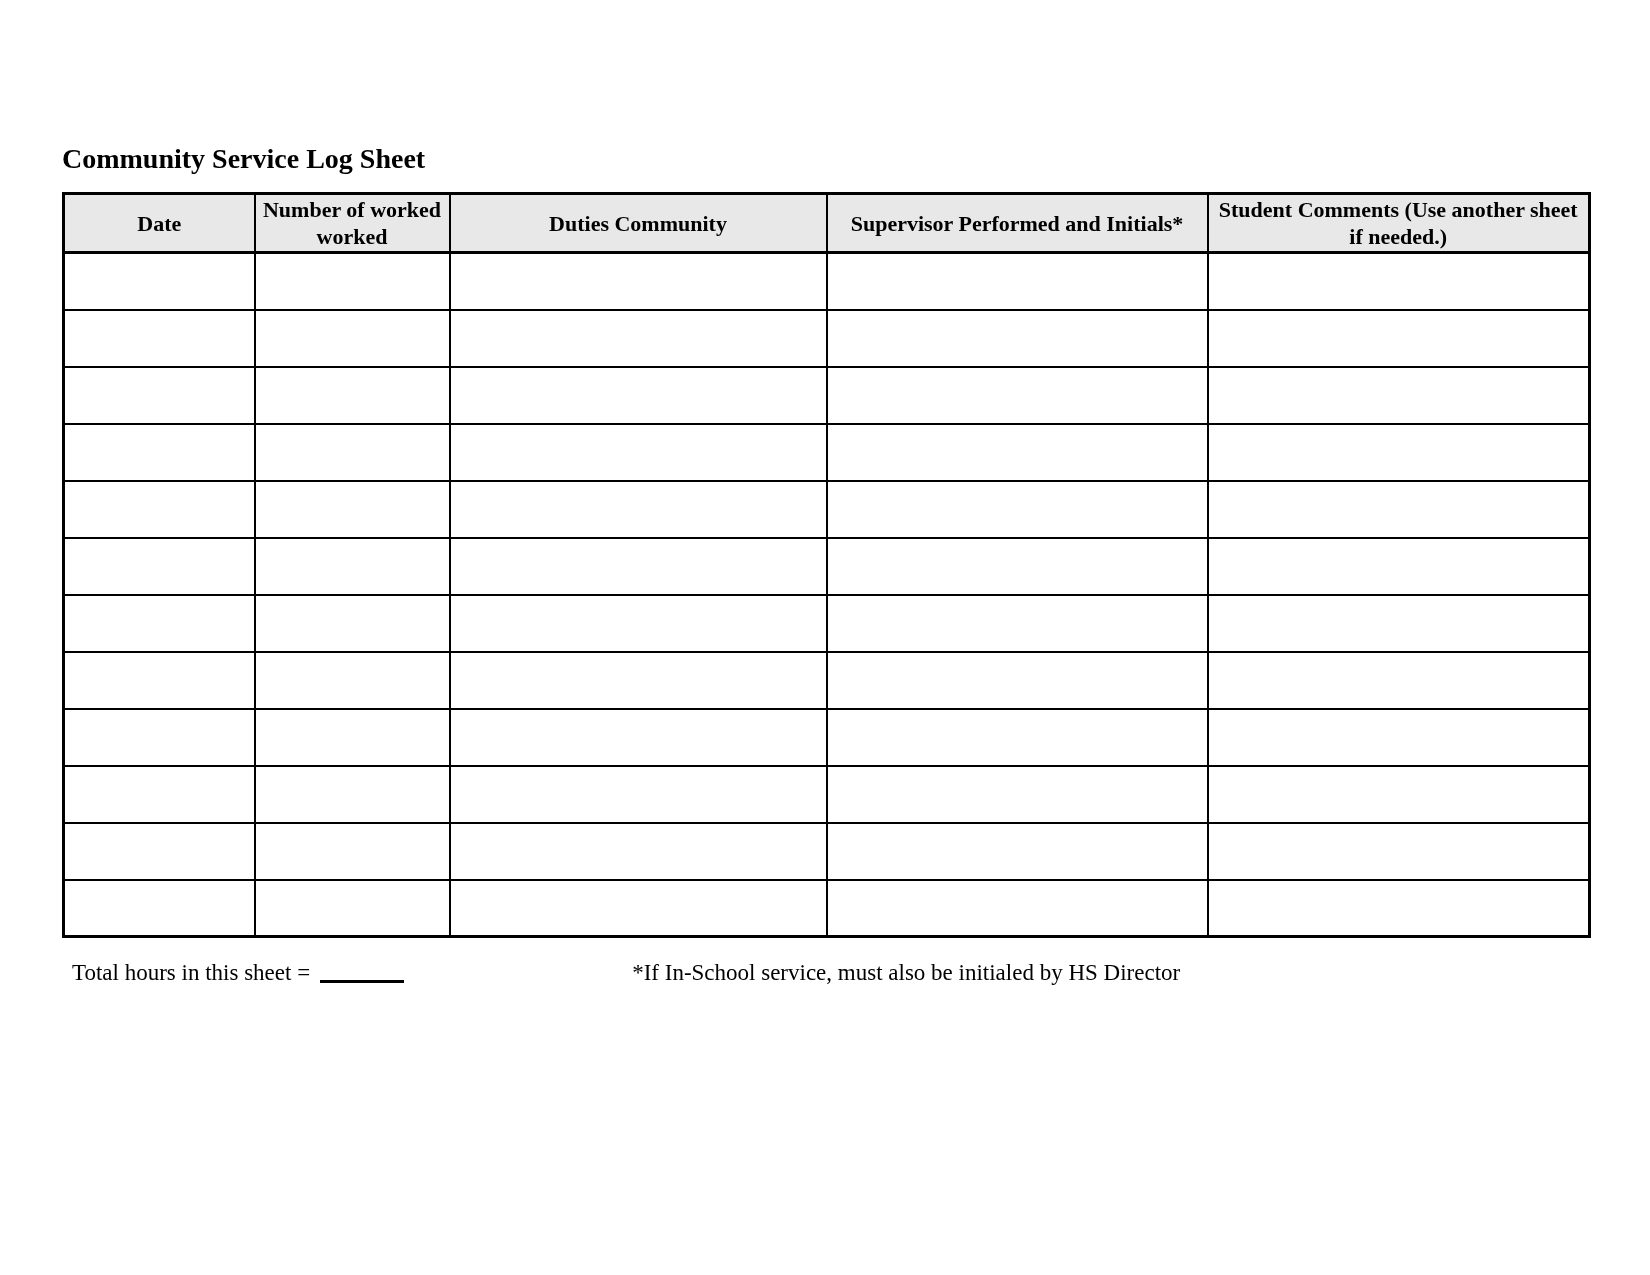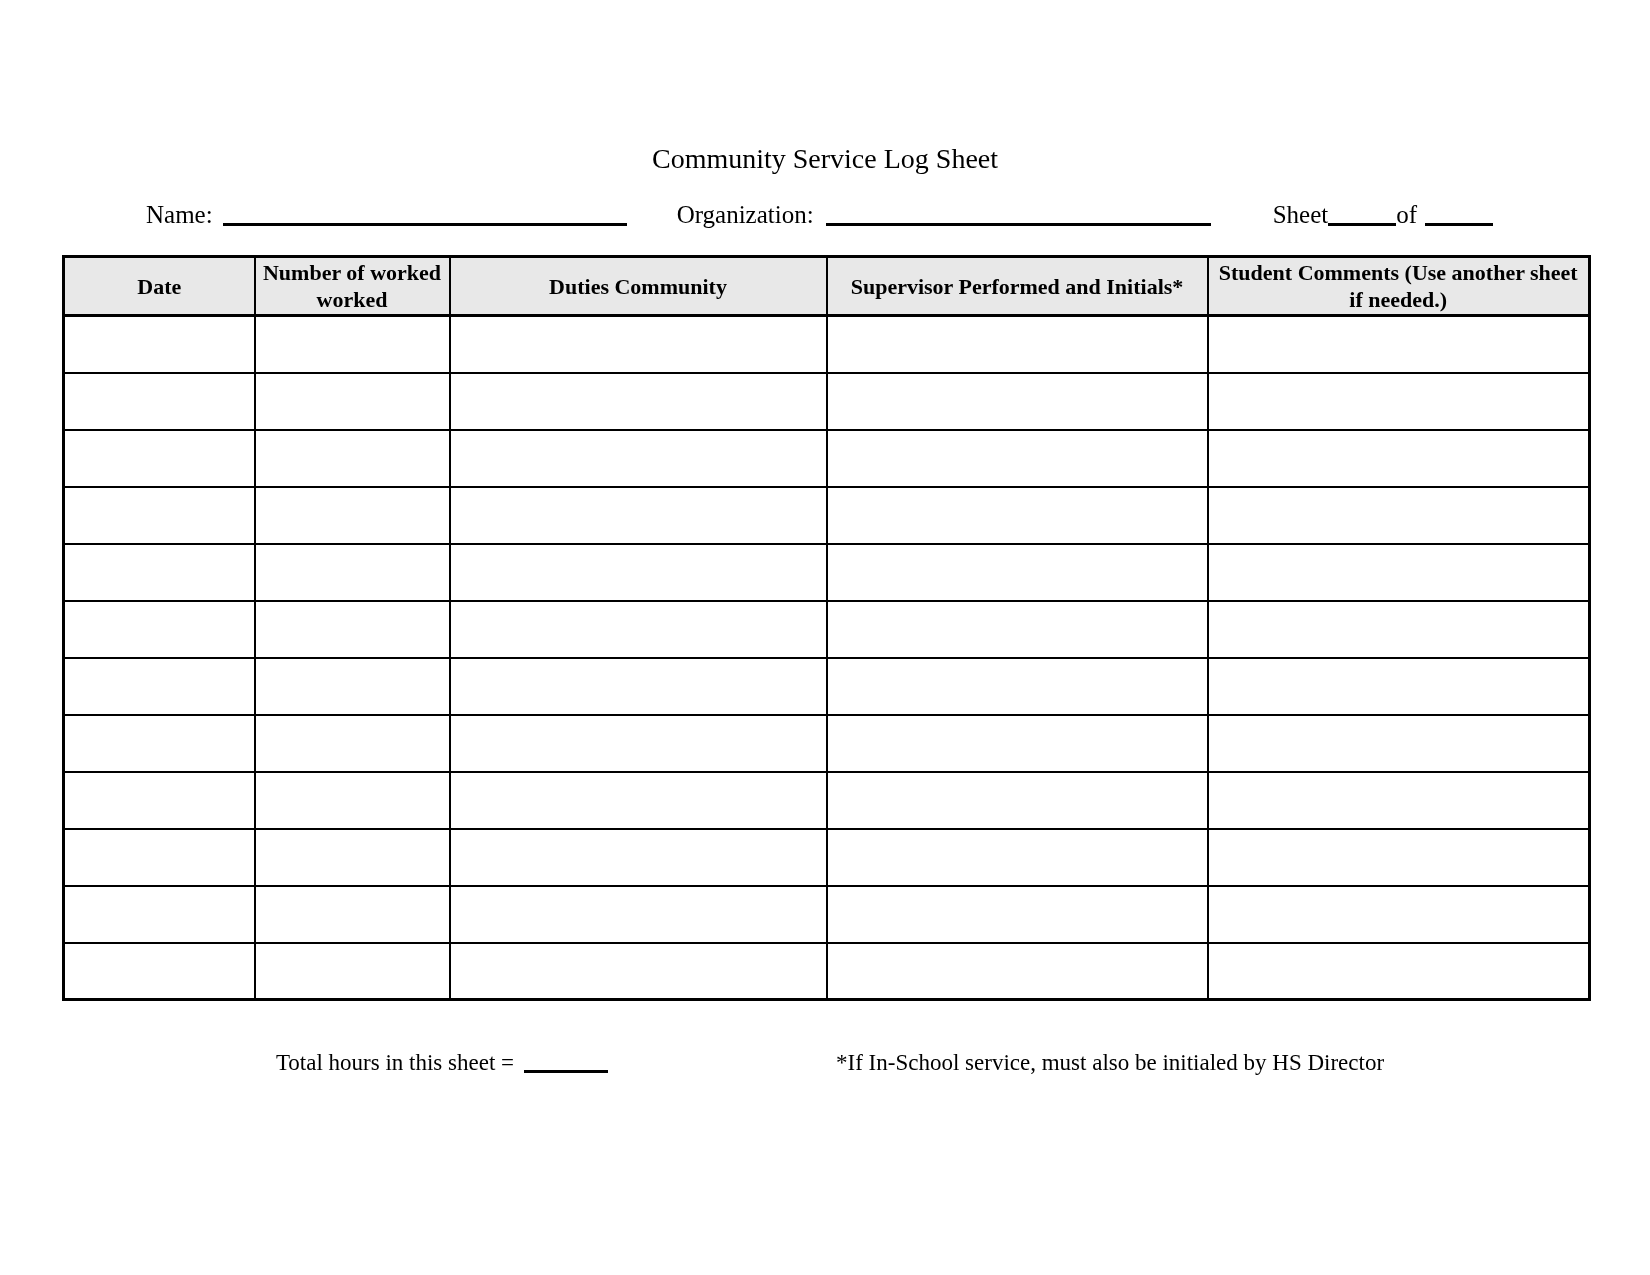--- a/index.html
+++ b/index.html
@@ -10,23 +10,23 @@
     font-family: "Liberation Serif", "DejaVu Serif", serif;
     color: #000000;
   }
   .page {
     width: 1650px; height: 1275px;
     padding: 142px 62px 0 62px;
     overflow: hidden;
   }
   .title {
     margin: 0;
-    text-align: center;
+    text-align: left;
     font-size: 28px;
-    font-weight: normal;
+    font-weight: bold;
     line-height: 34px;
   }
   .subtitle {
     margin: 0;
     text-align: center;
     font-style: italic;
     font-size: 25px;
     line-height: 30px;
   }
   .fields-row {
@@ -76,39 +76,35 @@
     height: 57px;
     font-size: 22px;
   }
   .col-date  { width: 191px; }
   .col-hours { width: 195px; }
   .col-duties { width: 377px; }
   .col-supervisor { width: 381px; }
   .col-student { width: 382px; }
 
   .footer-row {
-    margin-top: 49px;
+    margin-top: 22px;
     padding-left: 10px;
     font-size: 23px;
     white-space: nowrap;
-    text-align: center;
   }
   .blank-total { width: 84px; margin-left: 10px; border-bottom: 3px solid #000; }
   .footnote { margin-left: 228px; }
 </style>
 </head>
 <body>
 
 <div class="page">
 
   <h1 class="title">Community Service Log Sheet</h1>
 
-  <div class="fields-row">
-    <span>Name:</span><span class="blank blank-name"></span><span class="label-org">Organization:</span><span class="blank blank-org"></span><span class="label-sheet">Sheet</span><span class="blank blank-sheet"></span><span>of</span><span class="blank blank-of"></span>
-  </div>
 
   <table class="log">
     <colgroup>
       <col class="col-date">
       <col class="col-hours">
       <col class="col-duties">
       <col class="col-supervisor">
       <col class="col-student">
     </colgroup>
     <thead>

